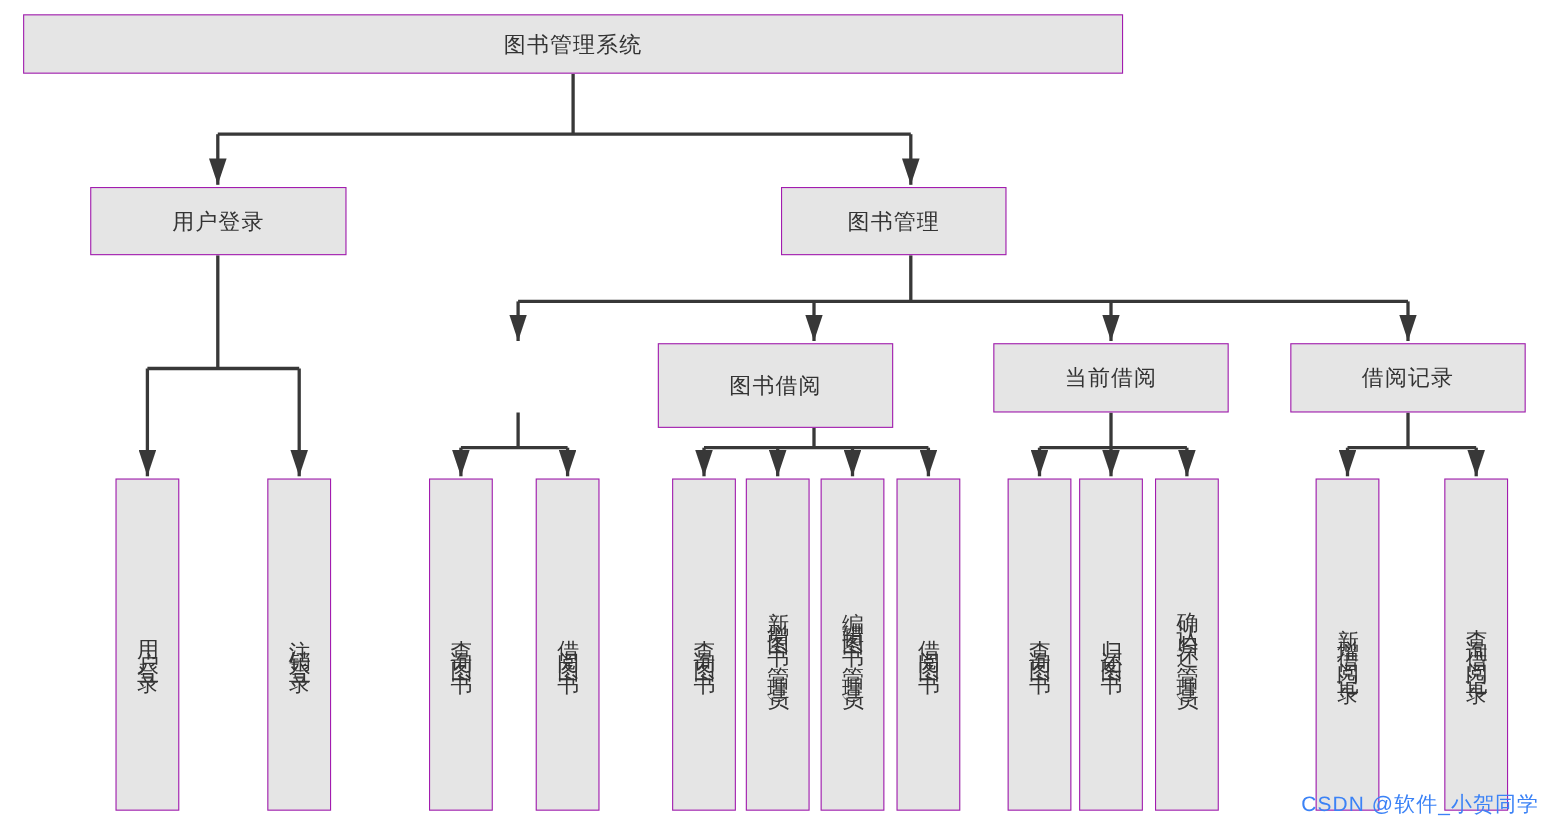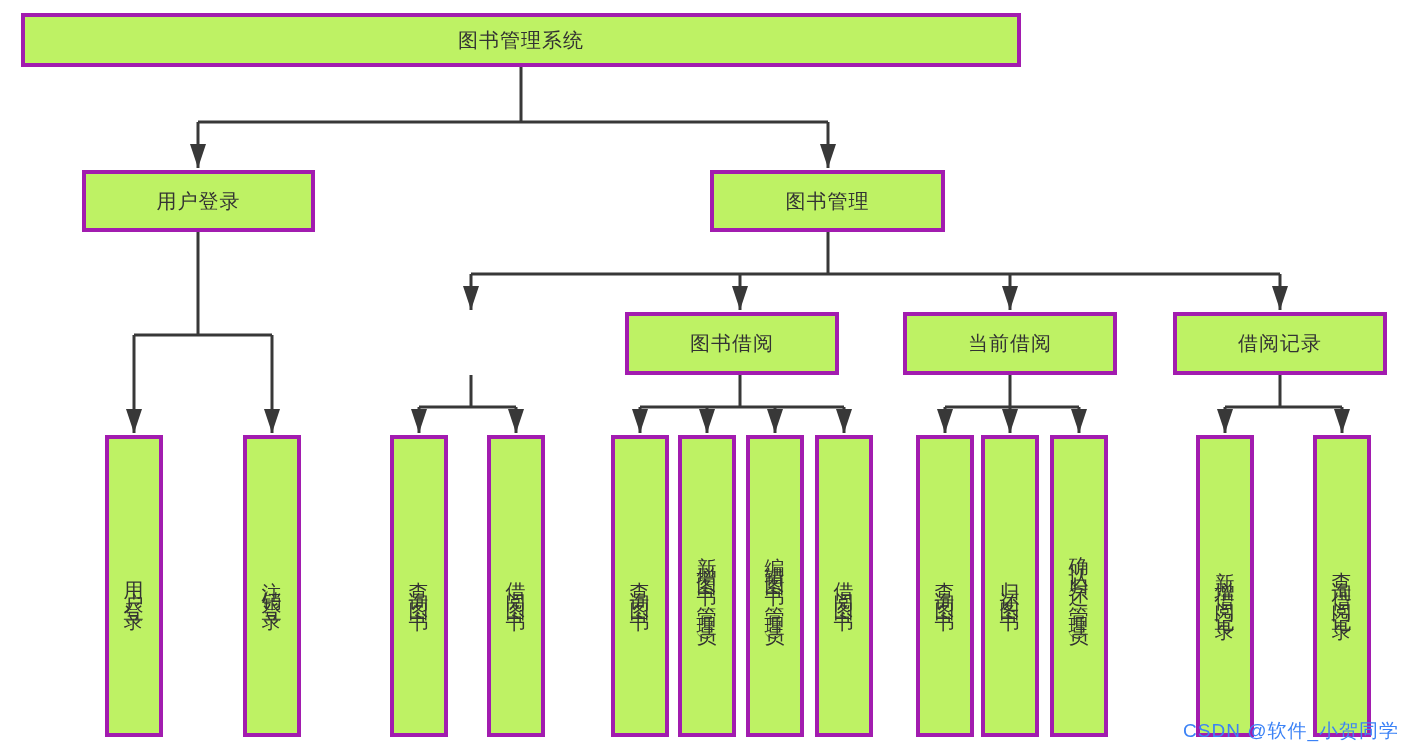--- a/index.html
+++ b/index.html
@@ -2,22 +2,22 @@
 <html><head>
 <meta charset="utf-8">
 <style>
   html,body { margin:0; padding:0; background:#ffffff; }
   body { font-family: "Liberation Sans", "DejaVu Sans", sans-serif; }
   .canvas {
     position:relative; width:1405px; height:747px; background:#ffffff; overflow:hidden;
   }
   .connectors { position:absolute; left:0; top:0; width:1405px; height:747px; }
   .box {
-    position:absolute; box-sizing:border-box; background:#bef264;
-    border:4px solid #a21caf; color:#333333;
+    position:absolute; box-sizing:border-box; background:#e5e5e5;
+    border:1px solid #a21caf; color:#333333;
     display:flex; align-items:center; justify-content:center;
     font-size:20px; letter-spacing:1px; z-index:2;
   }
   .leaf { width:58px; top:435px; height:302px; }
   .vtext {
     writing-mode:vertical-rl; text-orientation:mixed;
     letter-spacing:10px; font-size:20px; color:#333333; line-height:1;
   }
   .watermark {
     position:absolute; right:6px; bottom:3px; z-index:3;
@@ -72,25 +72,25 @@
     </g>
   </svg>
 
   <div class="box" style="left:21px;top:13px;width:1000px;height:54px;">
     <span>图书管理系统</span>
   </div>
 
   <div class="box" style="left:82px;top:170px;width:233px;height:62px;">
     <span>用户登录</span>
   </div>
-  <div class="box" style="left:710px;top:170px;width:235px;height:62px;">
+  <div class="box" style="left:710px;top:170px;width:205px;height:62px;">
     <span>图书管理</span>
   </div>
 
-  <div class="box" style="left:625px;top:312px;width:214px;height:63px;">
+  <div class="box" style="left:598px;top:312px;width:214px;height:77px;">
     <span>图书借阅</span>
   </div>
   <div class="box" style="left:903px;top:312px;width:214px;height:63px;">
     <span>当前借阅</span>
   </div>
   <div class="box" style="left:1173px;top:312px;width:214px;height:63px;">
     <span>借阅记录</span>
   </div>
 
   <div class="box leaf" style="left:105px;">

